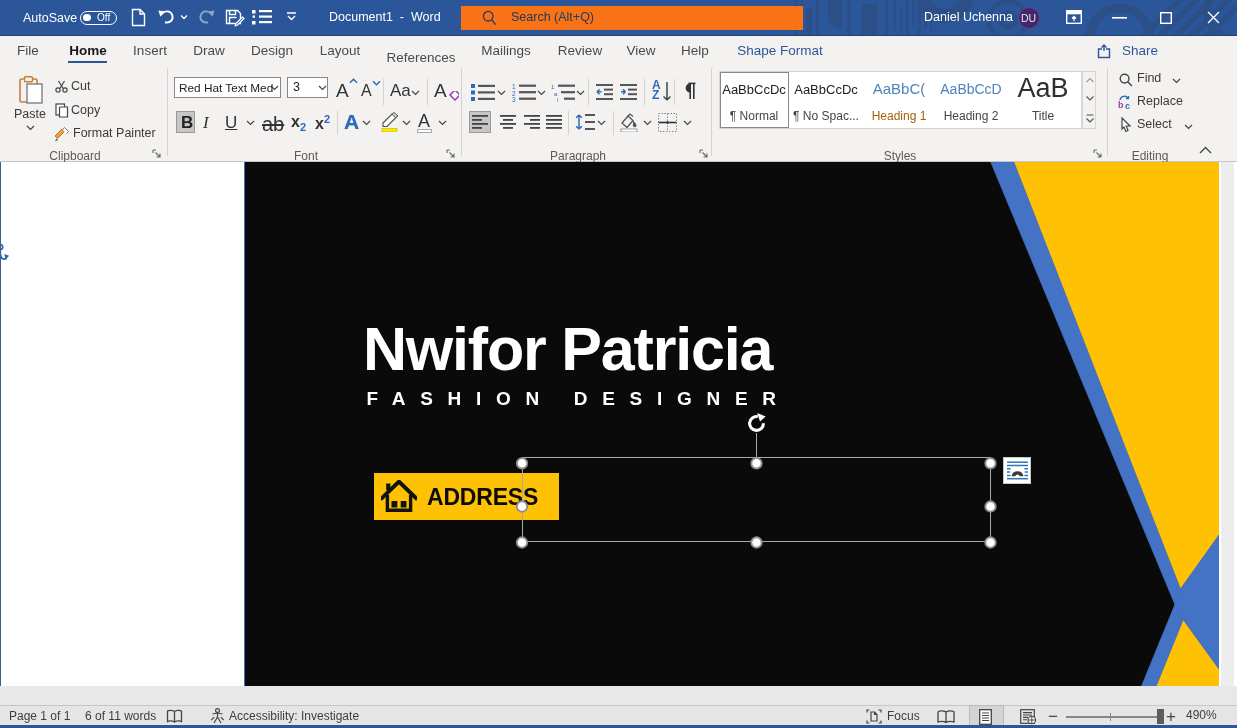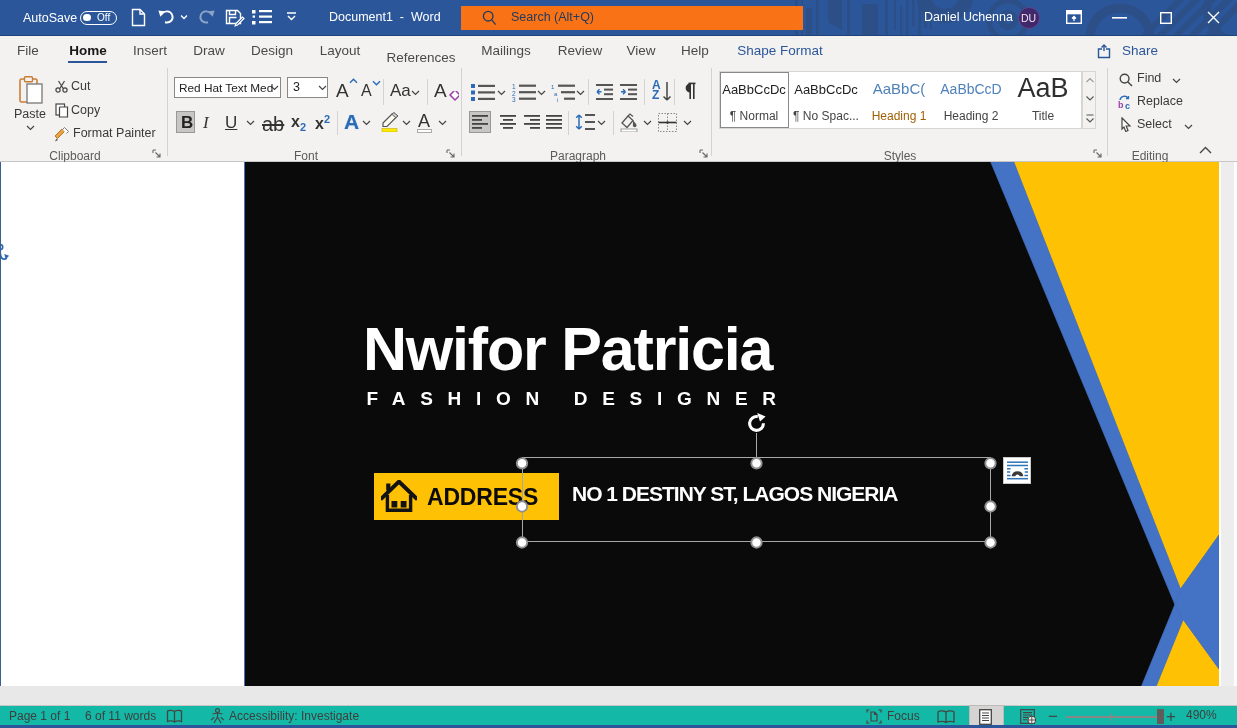--- a/index.html
+++ b/index.html
@@ -18,21 +18,21 @@
 .glabel { position:absolute; top:84px; font-size:12px; color:#5c5b59; transform:translateX(-50%); white-space:nowrap; }
 .launch { position:absolute; width:10px; height:10px; }
 .itxt { position:absolute; font-size:12.5px; color:#3b3a39; white-space:nowrap; }
 .chev { position:absolute; }
 
 #doc { position:absolute; left:0; top:162px; width:1237px; height:524px; background:#fff; overflow:hidden; }
 #canvas { position:absolute; left:245px; top:0; width:974px; height:524px; background:#0a0a0a; }
 #vscroll { position:absolute; left:1221px; top:0; width:13px; height:524px; background:#ededed; }
 #hstrip { position:absolute; left:0; top:686px; width:1237px; height:20px; background:#e8e8e8; }
 
-#status { position:absolute; left:0; top:705px; width:1237px; height:20px; background:#14b8a6; border-top:1px solid #c8c6c4; font-size:12px; color:#3f3e3c; }
+#status { position:absolute; left:0; top:705px; width:1237px; height:20px; background:#e5e5e5; border-top:1px solid #c8c6c4; font-size:12px; color:#3f3e3c; }
 #bluebottom { position:absolute; left:0; top:725px; width:1237px; height:3px; background:#2b579a; }
 </style>
 </head>
 <body>
 <div id="titlebar">
 
   <svg class="abs" style="left:790px;top:0" width="447" height="35" viewBox="0 0 447 35">
     <g fill="#2b4f86">
       <rect x="5" y="0" width="3" height="35"></rect>
         <rect x="11" y="0" width="2" height="35"></rect>
@@ -474,21 +474,20 @@
 
     <div class="abs" style="left:129px;top:310.6px;width:185px;height:47.4px;background:#ffc103;"></div>
     <svg class="abs" style="left:136px;top:318px" width="36" height="32" viewBox="0 0 36 32">
       <path d="M18 1.6 L35 18 M18 1.6 L1 18" stroke="#131313" stroke-width="4" fill="none" stroke-linecap="square"></path>
       <path d="M6.4 15 V30.2 H29.6 V15" stroke="#131313" stroke-width="3.4" fill="none"></path>
       <rect x="10.5" y="21" width="5.8" height="6.5" fill="#131313"></rect>
       <rect x="19.7" y="21" width="5.8" height="6.5" fill="#131313"></rect>
       <rect x="5.2" y="3.5" width="4.2" height="7" fill="#131313"></rect>
     </svg>
     <div class="abs" style="left:182px;top:322px;color:#0b0b0b;font-weight:bold;font-size:23px;letter-spacing:-0.2px;">ADDRESS</div>
-    <div class="abs" style="left:327px;top:319.5px;color:#fff;font-weight:bold;font-size:21px;letter-spacing:-1px;white-space:nowrap;">NO 1 DESTINY ST, LAGOS NIGERIA</div>
 
     <div class="abs" style="left:277px;top:295.3px;width:468.5px;height:85.2px;border:1px solid #a8a8a8;"></div>
 
     <div class="abs" style="left:511px;top:271px;width:1px;height:25px;background:#a8a8a8;"></div>
     <svg class="abs" style="left:500px;top:250px" width="23" height="23" viewBox="0 0 23 23">
       <path d="M12.8 4.7 A6.9 6.9 0 1 0 18.4 11.2" fill="none" stroke="#fff" stroke-width="3.1"></path>
       <path d="M12.2 1.0 L20.6 4.4 L15.0 9.6 Z" fill="#fff"></path>
     </svg>
   </div>
 

